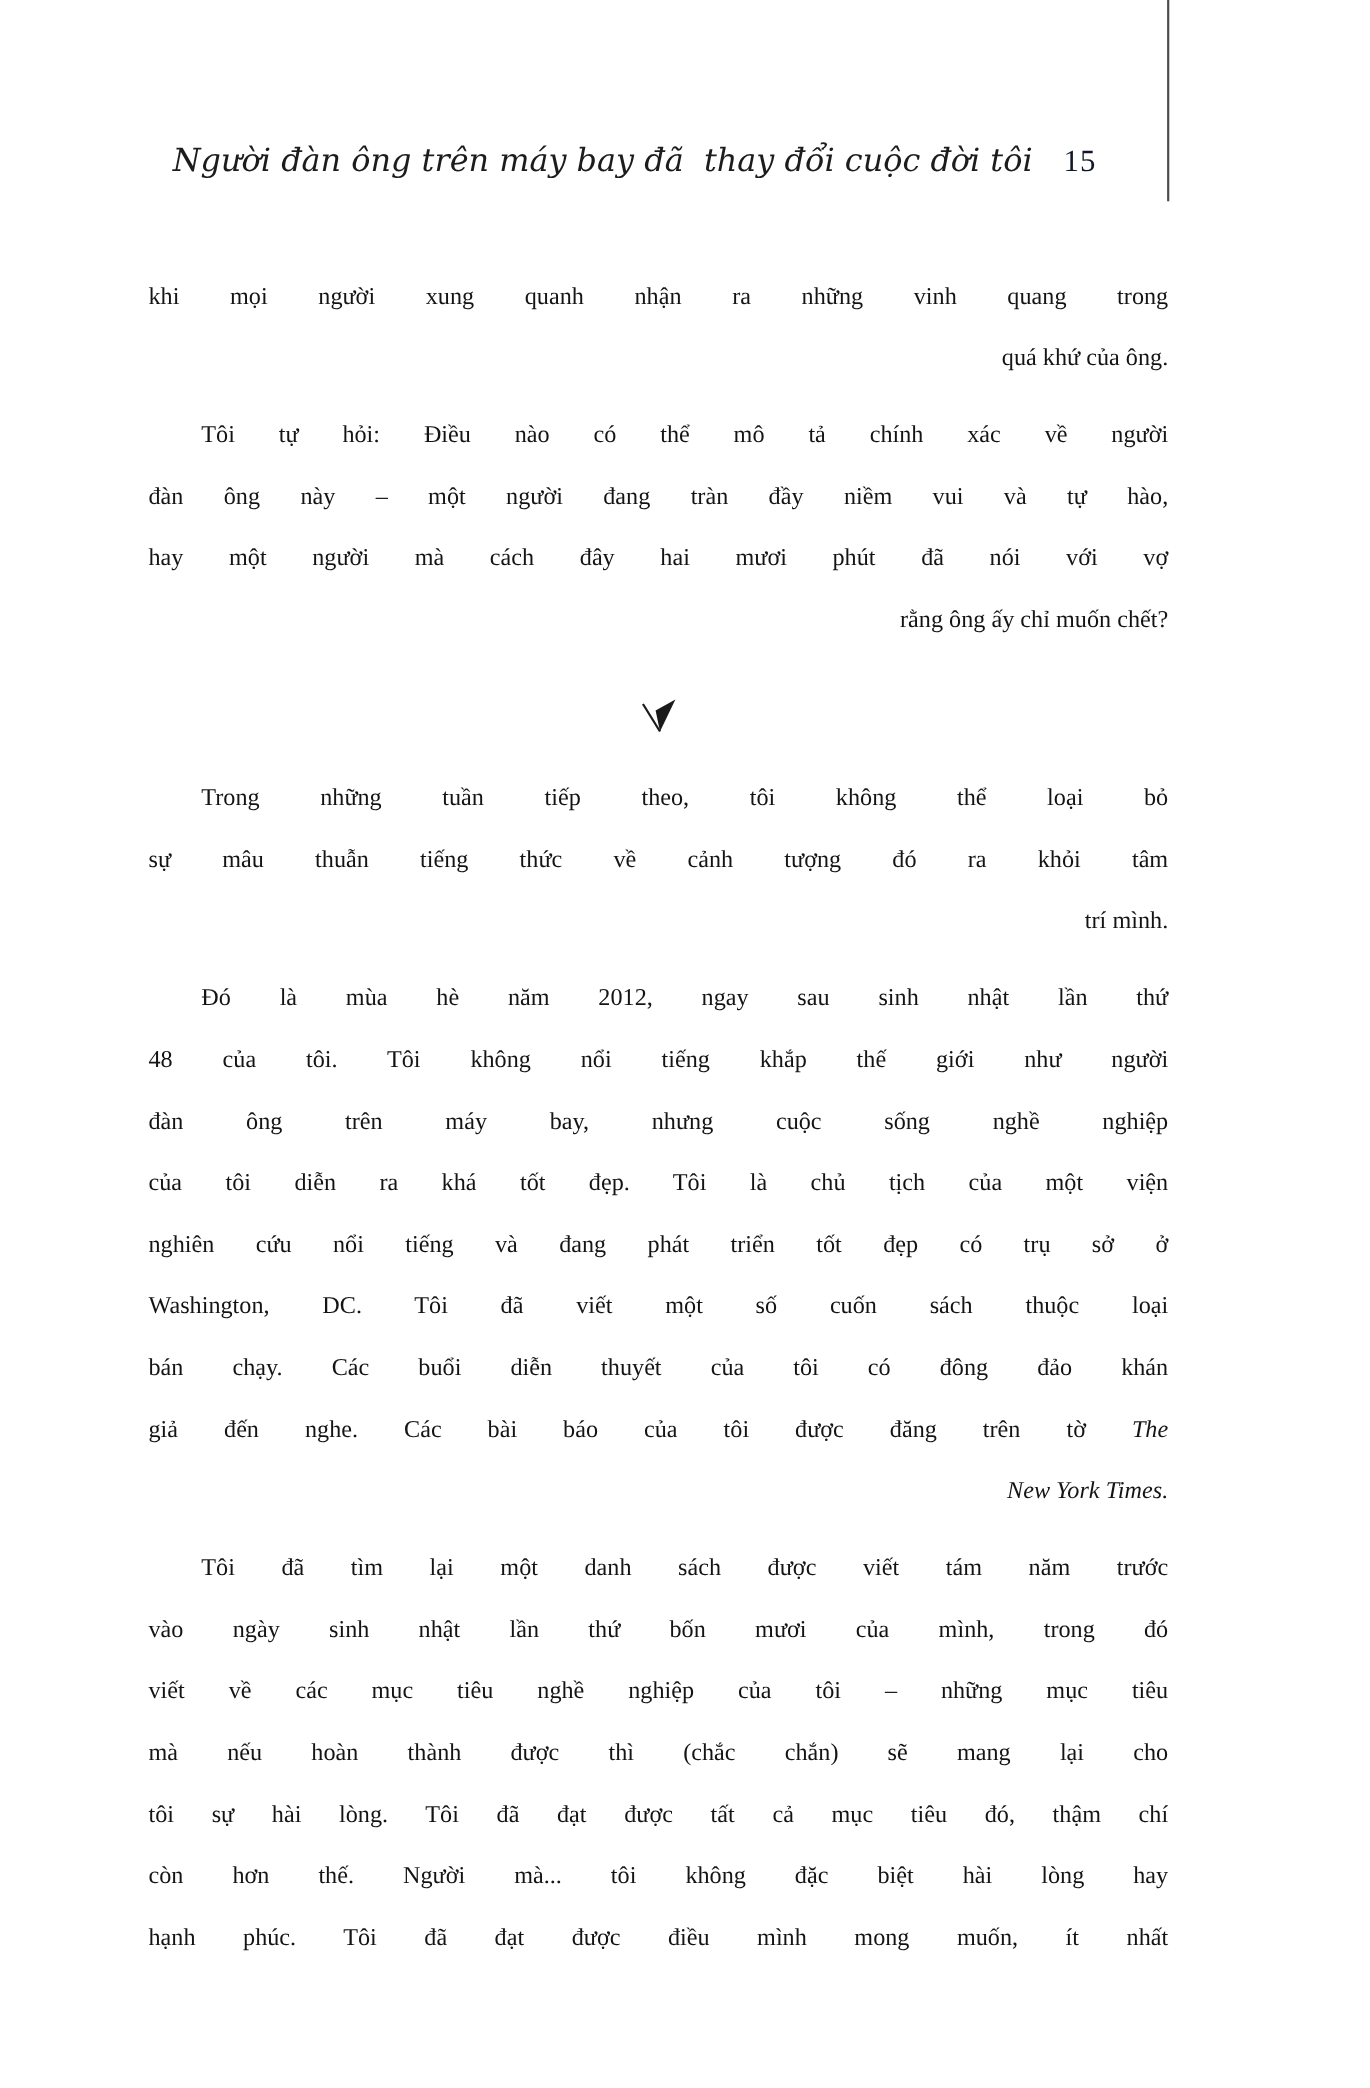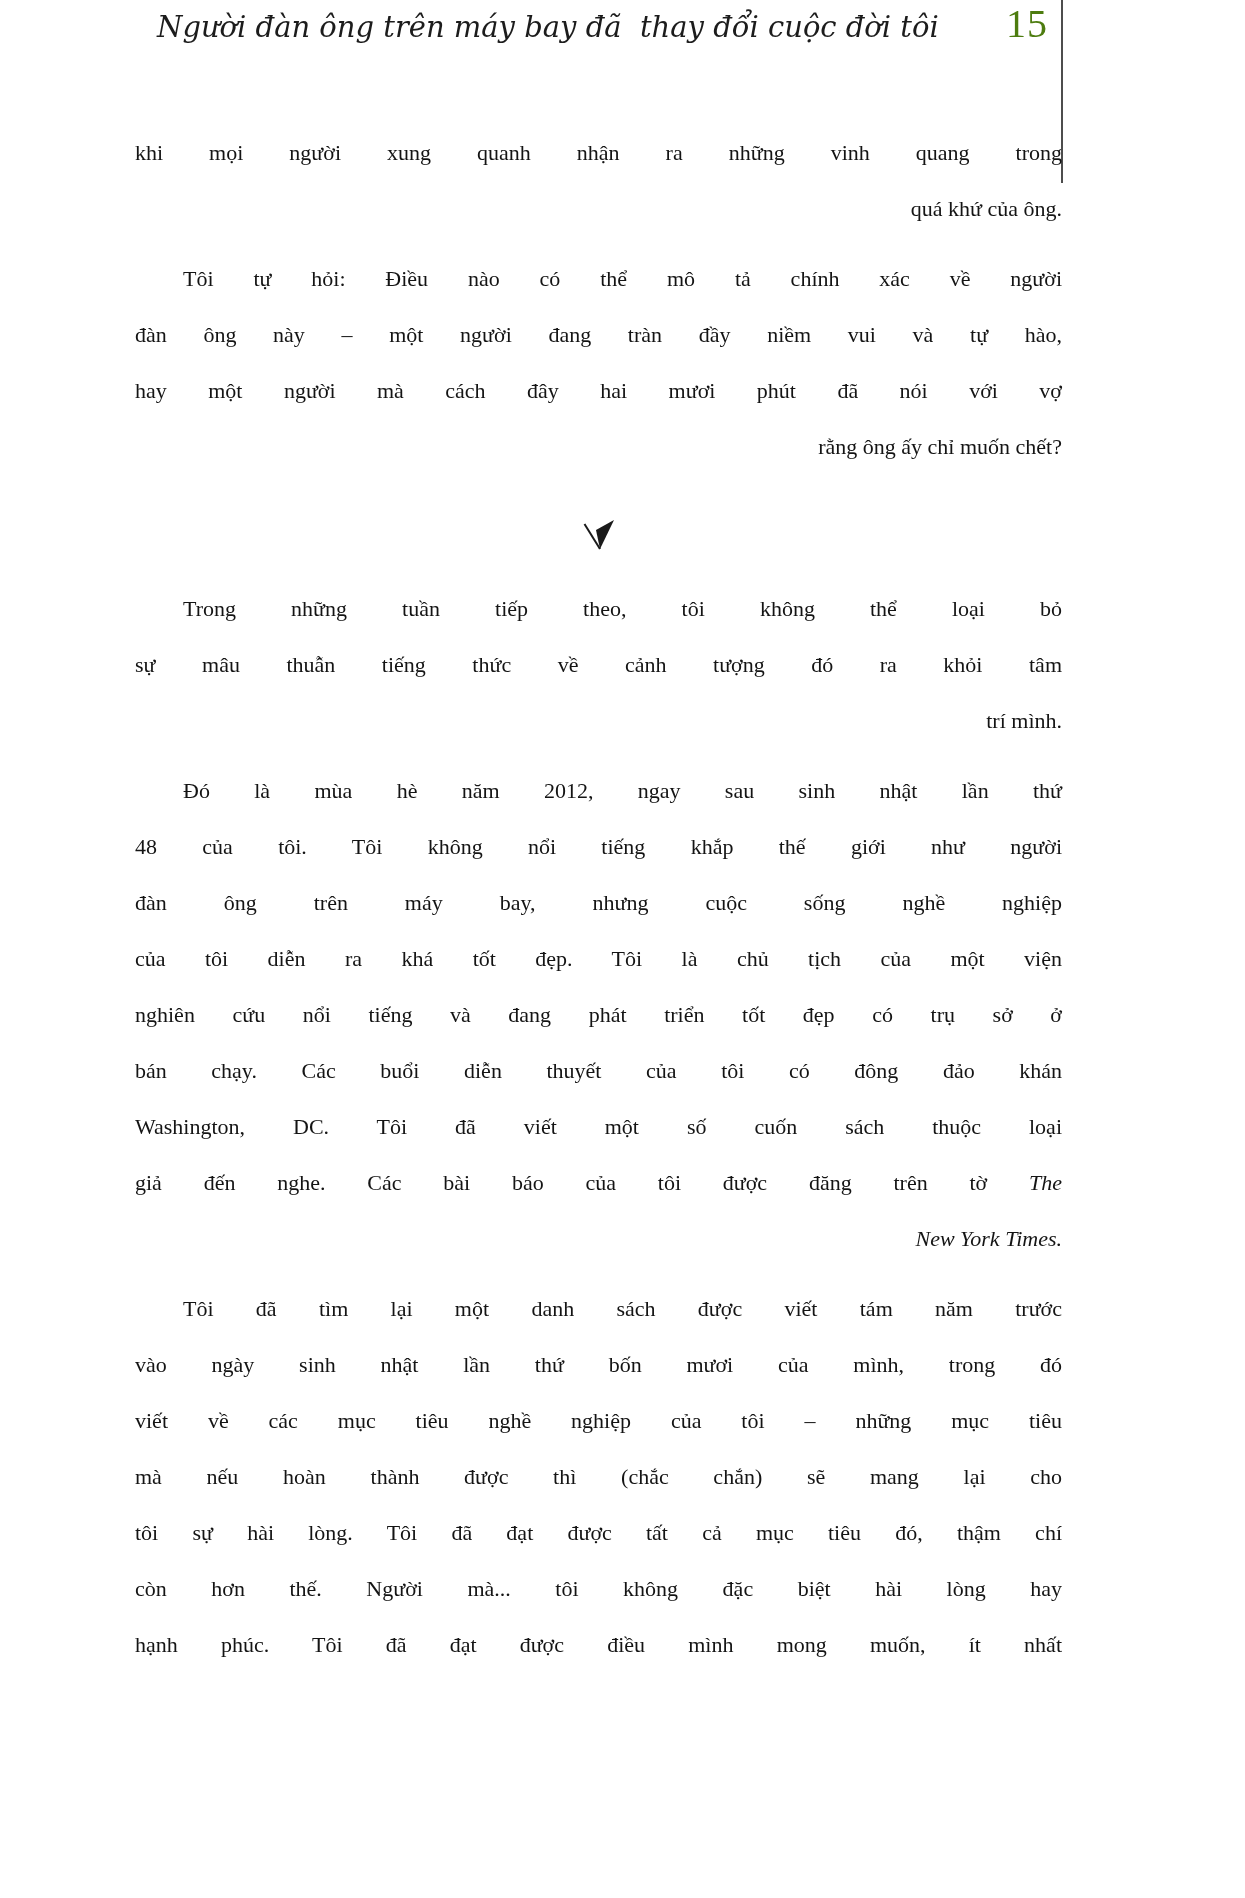--- a/index.html
+++ b/index.html
@@ -16,35 +16,37 @@
     left:1061px;top:0;
     width:2px;height:183px;
     background:#4d4d4d;
   }
   .content{
     position:absolute;
     left:135px;top:0;
     width:927px;
   }
   .running-header{
+    margin-top:128px;
     display:flex;
-    justify-content:space-between;
+    justify-content:flex-start;
     align-items:baseline;
+    gap:28px;
   }
   .running-title{
     font-family:"DejaVu Serif","Liberation Serif",serif;
     font-style:italic;
     font-size:29px;
     color:#1c1c1c;
     margin-left:22px;
     white-space:pre-wrap;
   }
   .page-number{
-    font-size:40px;
-    color:#4d7c0f;
+    font-size:28px;
+    color:#0f172a;
     margin-right:14px;
     letter-spacing:1px;
   }
   .body-text{
     margin-top:78px;
     font-size:22px;
     line-height:56px;
     color:#141414;
   }
   .para{margin:0;}
@@ -113,22 +115,22 @@
         <div class="jline">sự mâu thuẫn tiếng thức về cảnh tượng đó ra khỏi tâm</div>
         <div class="lline">trí mình.</div>
       </div>
 
       <div class="para">
         <div class="jline indent">Đó là mùa hè năm 2012, ngay sau sinh nhật lần thứ</div>
         <div class="jline">48 của tôi. Tôi không nổi tiếng khắp thế giới như người</div>
         <div class="jline">đàn ông trên máy bay, nhưng cuộc sống nghề nghiệp</div>
         <div class="jline">của tôi diễn ra khá tốt đẹp. Tôi là chủ tịch của một viện</div>
         <div class="jline">nghiên cứu nổi tiếng và đang phát triển tốt đẹp có trụ sở ở</div>
+        <div class="jline">Washington, DC. Tôi đã viết một số cuốn sách thuộc loại</div>
         <div class="jline">bán chạy. Các buổi diễn thuyết của tôi có đông đảo khán</div>
-        <div class="jline">Washington, DC. Tôi đã viết một số cuốn sách thuộc loại</div>
         <div class="jline"><span>giả đến nghe. Các bài báo của tôi được đăng trên tờ </span><span class="italic">The</span></div>
         <div class="lline italic">New York Times.</div>
       </div>
 
       <div class="para">
         <div class="jline indent">Tôi đã tìm lại một danh sách được viết tám năm trước</div>
         <div class="jline">vào ngày sinh nhật lần thứ bốn mươi của mình, trong đó</div>
         <div class="jline">viết về các mục tiêu nghề nghiệp của tôi – những mục tiêu</div>
         <div class="jline">mà nếu hoàn thành được thì (chắc chắn) sẽ mang lại cho</div>
         <div class="jline">tôi sự hài lòng. Tôi đã đạt được tất cả mục tiêu đó, thậm chí</div>

